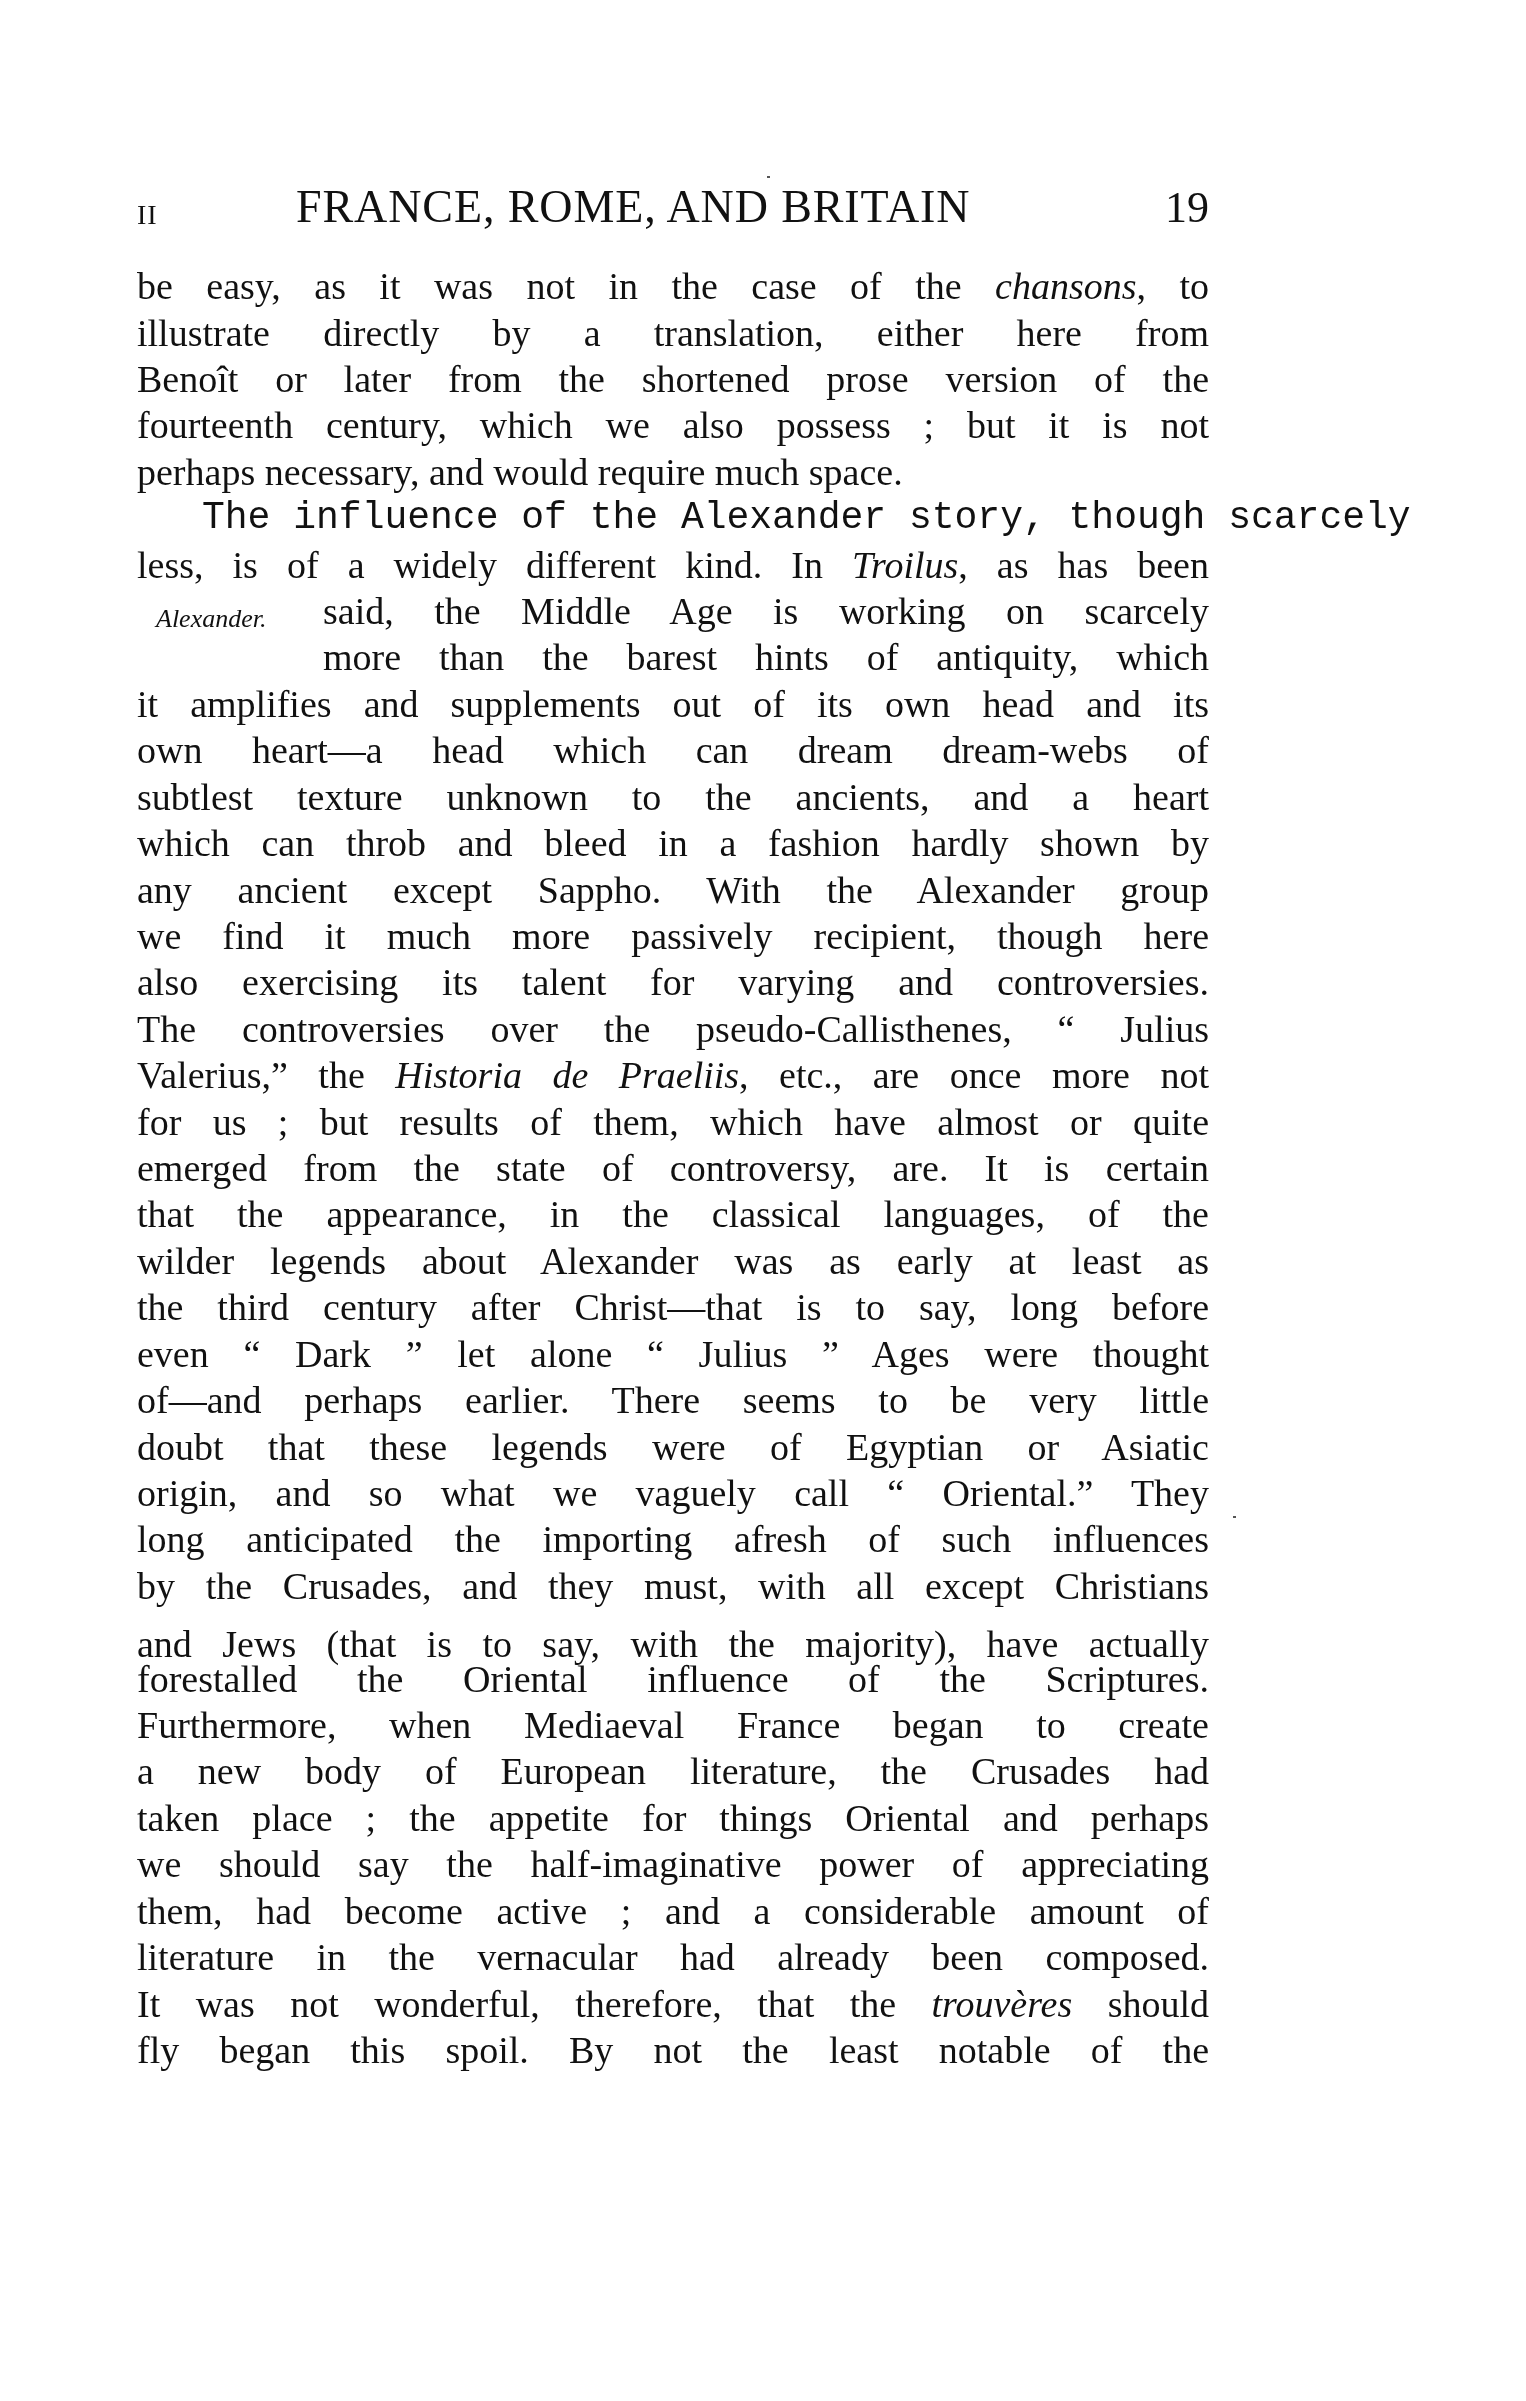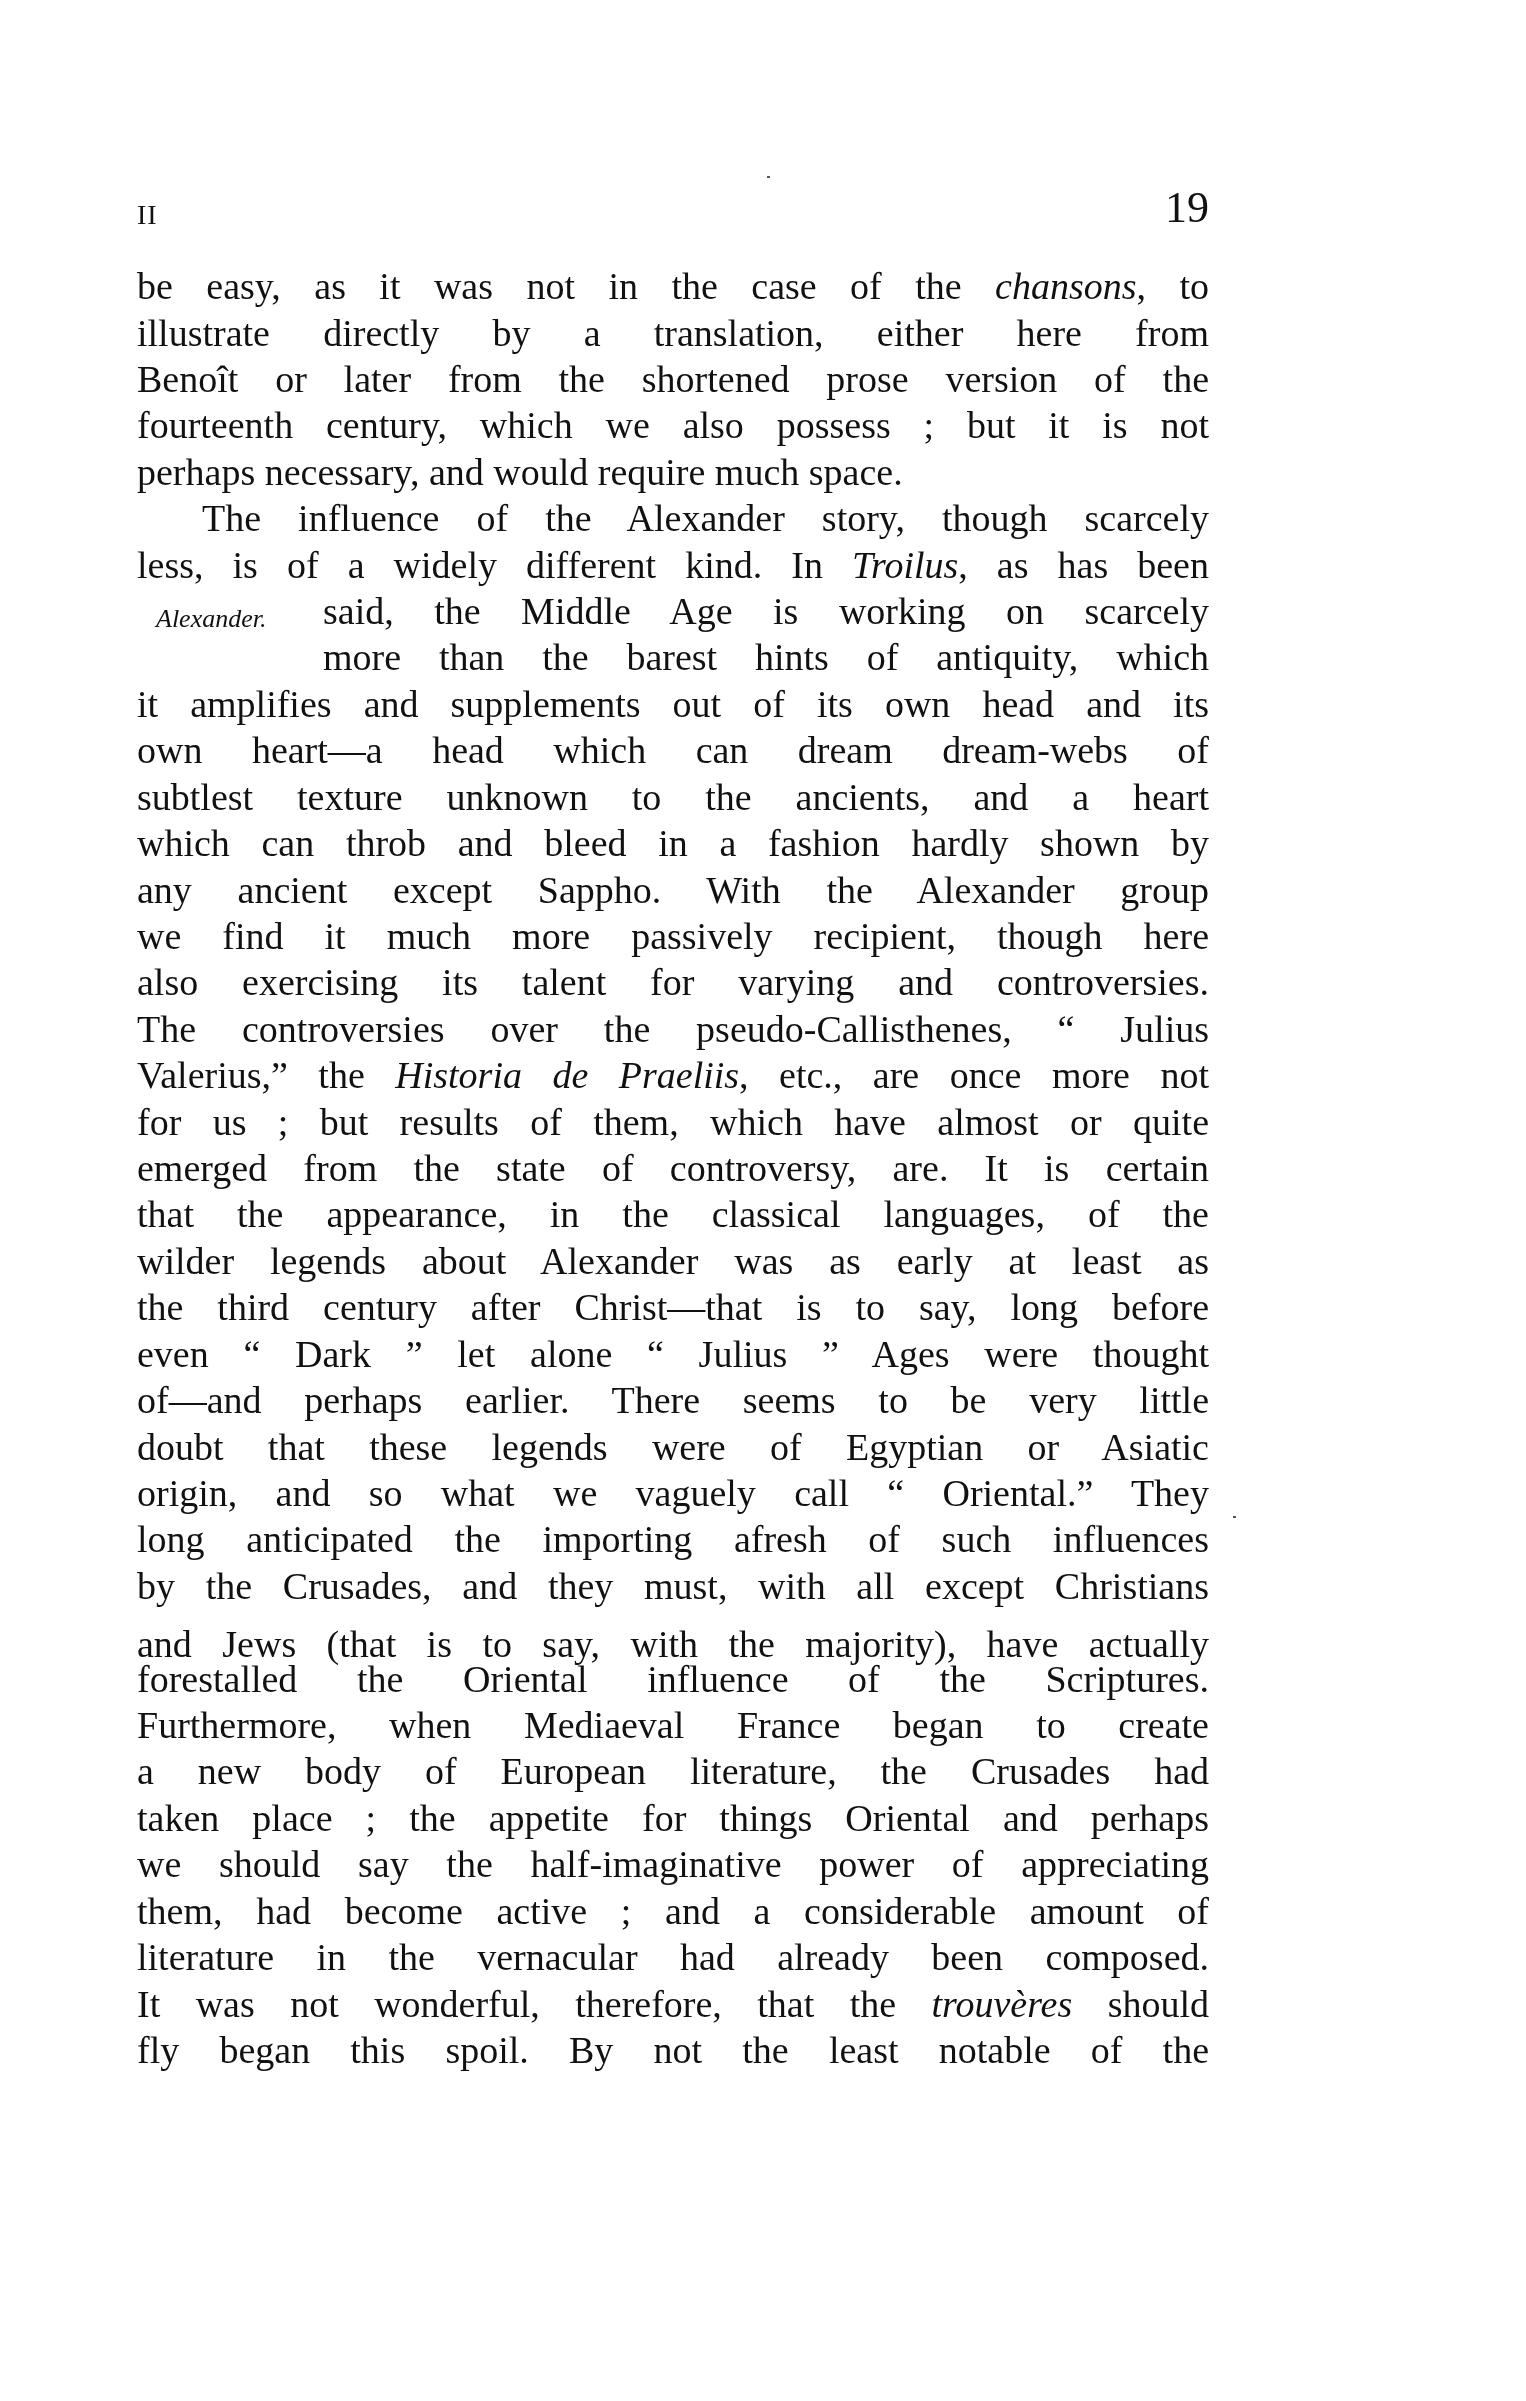--- a/index.html
+++ b/index.html
@@ -18,32 +18,33 @@
   .line span.it { font-style:italic; }
   .sidenote { position:absolute; left:156px; top:604px; font-size:26px; font-style:italic; white-space:nowrap; }
   .speck { position:absolute; width:2.8px; height:1.9px; background:#555; }
 </style>
 </head>
 <body>
 
 <div class="page">
   <div class="running-head">
     <span class="chap">II</span>
+    <span class="title">FRANCE, ROME, AND BRITAIN</span>
     <span class="folio">19</span>
   </div>
 
   <div class="sidenote">Alexander.</div>
 
   <div id="body-text">
       <div class="line" style="top: 263px;"><span>be easy, as it was not in the case of the </span><span class="it">chansons</span><span>, to</span></div>
       <div class="line" style="top: 310px;"><span>illustrate directly by a translation, either here from</span></div>
       <div class="line" style="top: 356px;"><span>Benoît or later from the shortened prose version of the</span></div>
       <div class="line" style="top: 402px;"><span>fourteenth century, which we also possess ; but it is not</span></div>
       <div class="line last" style="top: 449px;"><span>perhaps necessary, and would require much space.</span></div>
-      <div class="line indent" style="top: 495px;"><span>The influence of the Alexander story, though scarcely</span></div>
+      <div class="line indent" style="top: 495px; font-family: Liberation Mono, monospace;"><span>The influence of the Alexander story, though scarcely</span></div>
       <div class="line" style="top: 542px;"><span>less, is of a widely different kind.  In </span><span class="it">Troilus</span><span>, as has been</span></div>
       <div class="line note-indent" style="top: 588px;"><span>said, the Middle Age is working on scarcely</span></div>
       <div class="line note-indent" style="top: 634px;"><span>more than the barest hints of antiquity, which</span></div>
       <div class="line" style="top: 681px;"><span>it amplifies and supplements out of its own head and its</span></div>
       <div class="line" style="top: 727px;"><span>own heart—a head which can dream dream-webs of</span></div>
       <div class="line" style="top: 774px;"><span>subtlest texture unknown to the ancients, and a heart</span></div>
       <div class="line" style="top: 820px;"><span>which can throb and bleed in a fashion hardly shown by</span></div>
       <div class="line" style="top: 867px;"><span>any ancient except Sappho.  With the Alexander group</span></div>
       <div class="line" style="top: 913px;"><span>we find it much more passively recipient, though here</span></div>
       <div class="line" style="top: 959px;"><span>also exercising its talent for varying and controversies.</span></div>

